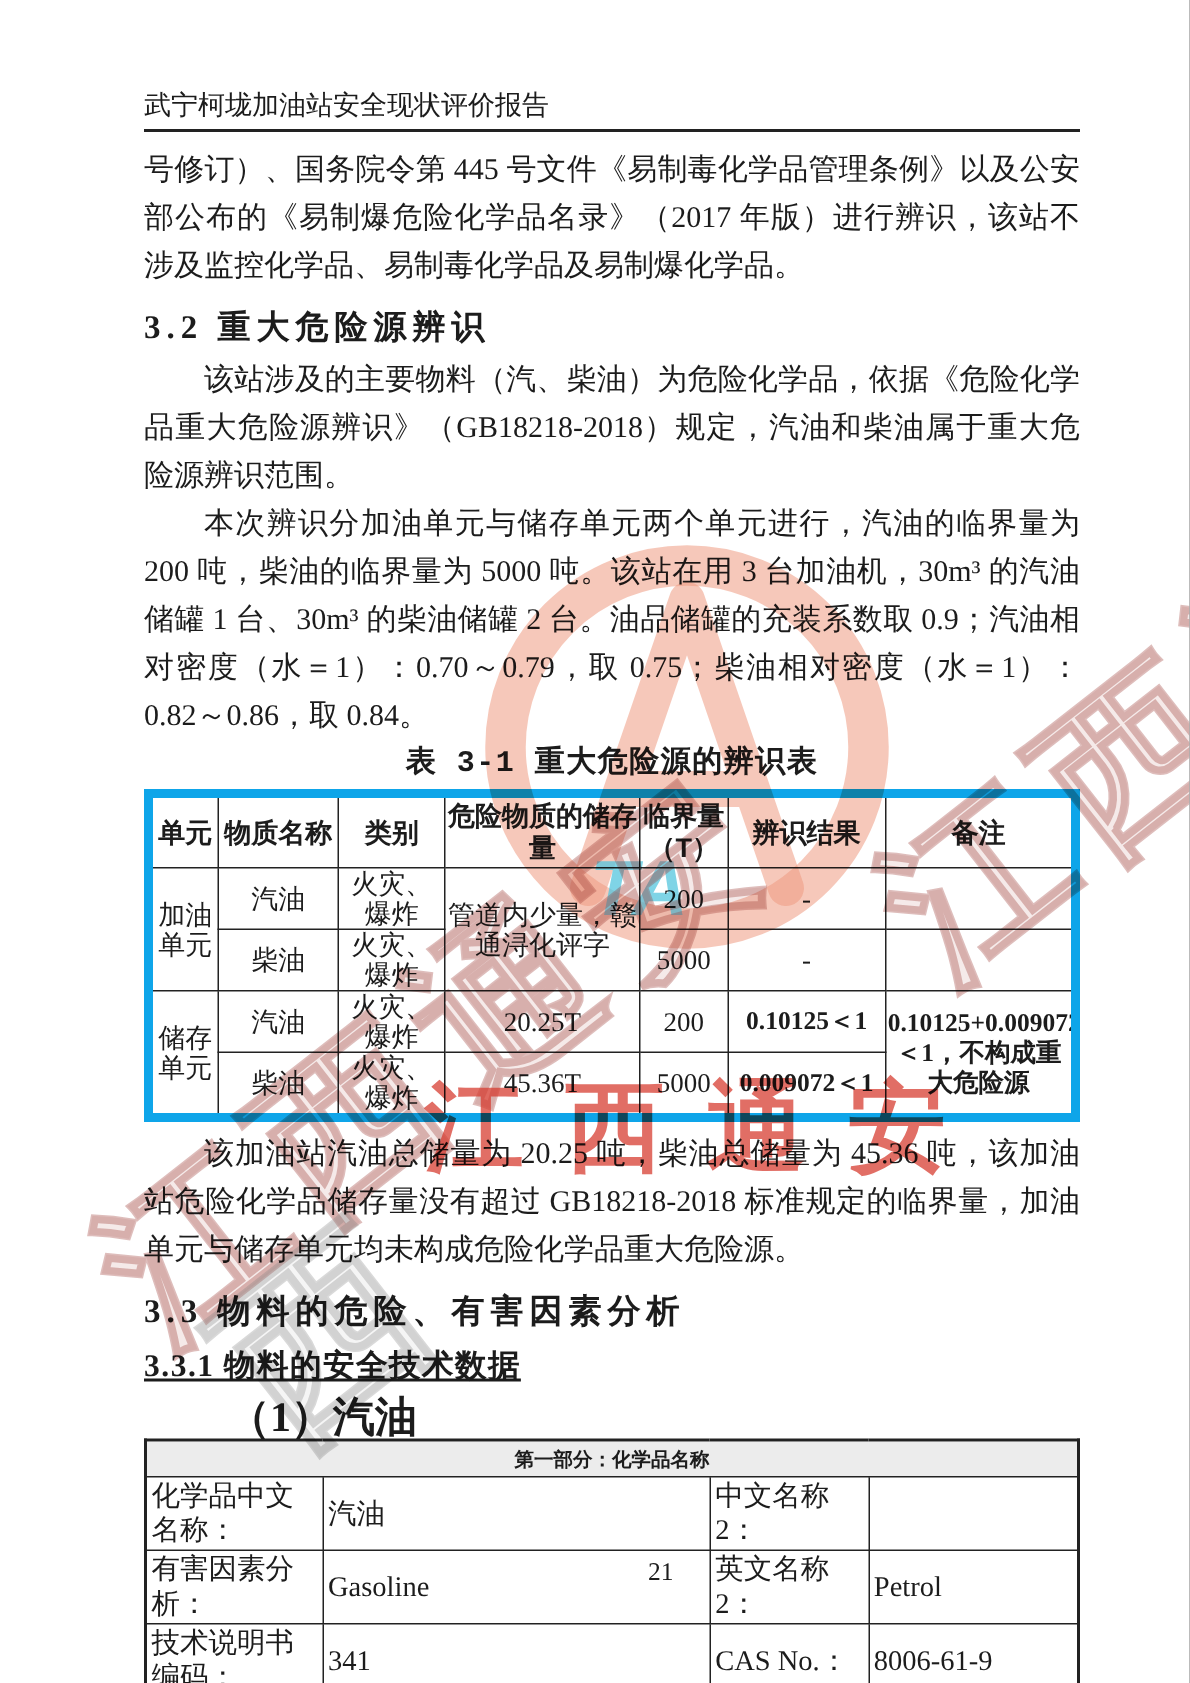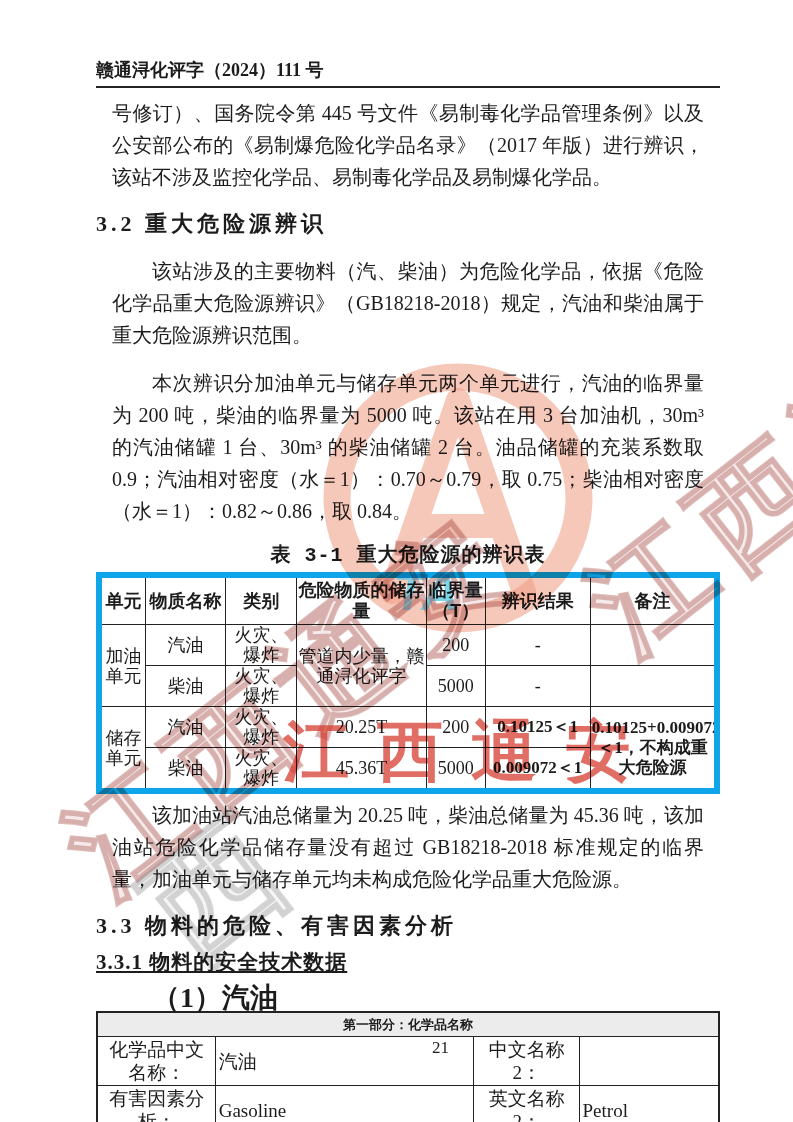--- a/index.html
+++ b/index.html
@@ -19,21 +19,21 @@
   
   .doc-header{
     display:flex;justify-content:space-between;align-items:flex-end;
     font-size:18px;line-height:24px;
     border-bottom:2px solid #222;
     padding-bottom:4px;
   }
   .doc-header .hr{font-weight:bold;}
   
   p.body{
-    font-size:20px;line-height:32px;margin:16px;
+    font-size:20px;line-height:32px;margin:0;
     text-align:justify;
   }
   p.body.first{margin-top:9px;}
   p.body.indent{text-indent:2em;}
   h2.sect{
     font-size:22px;line-height:30px;font-weight:bold;
     letter-spacing:4px;margin:10px 0 4px 0;
   }
   h3.sect{
     font-size:21px;line-height:28px;font-weight:bold;
@@ -70,21 +70,21 @@
   .t2 td{
     border:1px solid #222;font-size:19px;
     height:24px;line-height:23px;padding:1px 3px;
     vertical-align:middle;overflow:hidden;
   }
   .t2 td.hd{
     background:#ececec;text-align:center;font-weight:bold;
     font-family:Liberation Sans, sans-serif;
     font-size:13px;height:21px;line-height:21px;
   }
-  .t2 td.lbl{text-align:center;padding-right:2px;}
+  .t2 td.lbl{text-align:left;padding-right:2px;}
   .t2 td.val{text-align:left;}
   .c2-1{width:19%;} .c2-2{width:41.5%;} .c2-3{width:17%;} .c2-4{width:22.5%;}
   
   .page-number{
     position:absolute;left:0;width:100%;top:1038px;
     text-align:center;font-size:17px;padding-left:44px;
   }
   
   .wm-layer{
     position:absolute;inset:0;pointer-events:none;z-index:5;
@@ -116,21 +116,21 @@
   }
 </style>
 </head>
 <body>
 
 <div class="page">
 
   <div class="content">
 
     <div class="doc-header">
-      <span class="hr">赣通浔化评字（2024）111 号</span>
+      <span class="hl">武宁柯垅加油站安全现状评价报告</span>
     </div>
 
     <p class="body first">号修订）、国务院令第 445 号文件《易制毒化学品管理条例》以及公安部公布的《易制爆危险化学品名录》（2017 年版）进行辨识，该站不涉及监控化学品、易制毒化学品及易制爆化学品。</p>
 
     <h2 class="sect">3.2 重大危险源辨识</h2>
 
     <p class="body indent">该站涉及的主要物料（汽、柴油）为危险化学品，依据《危险化学品重大危险源辨识》（GB18218-2018）规定，汽油和柴油属于重大危险源辨识范围。</p>
     <p class="body indent">本次辨识分加油单元与储存单元两个单元进行，汽油的临界量为 200 吨，柴油的临界量为 5000 吨。该站在用 3 台加油机，30m³ 的汽油储罐 1 台、30m³ 的柴油储罐 2 台。油品储罐的充装系数取 0.9；汽油相对密度（水＝1）：0.70～0.79，取 0.75；柴油相对密度（水＝1）：0.82～0.86，取 0.84。</p>
 
     <div class="table-title">表 3-1 重大危险源的辨识表</div>

